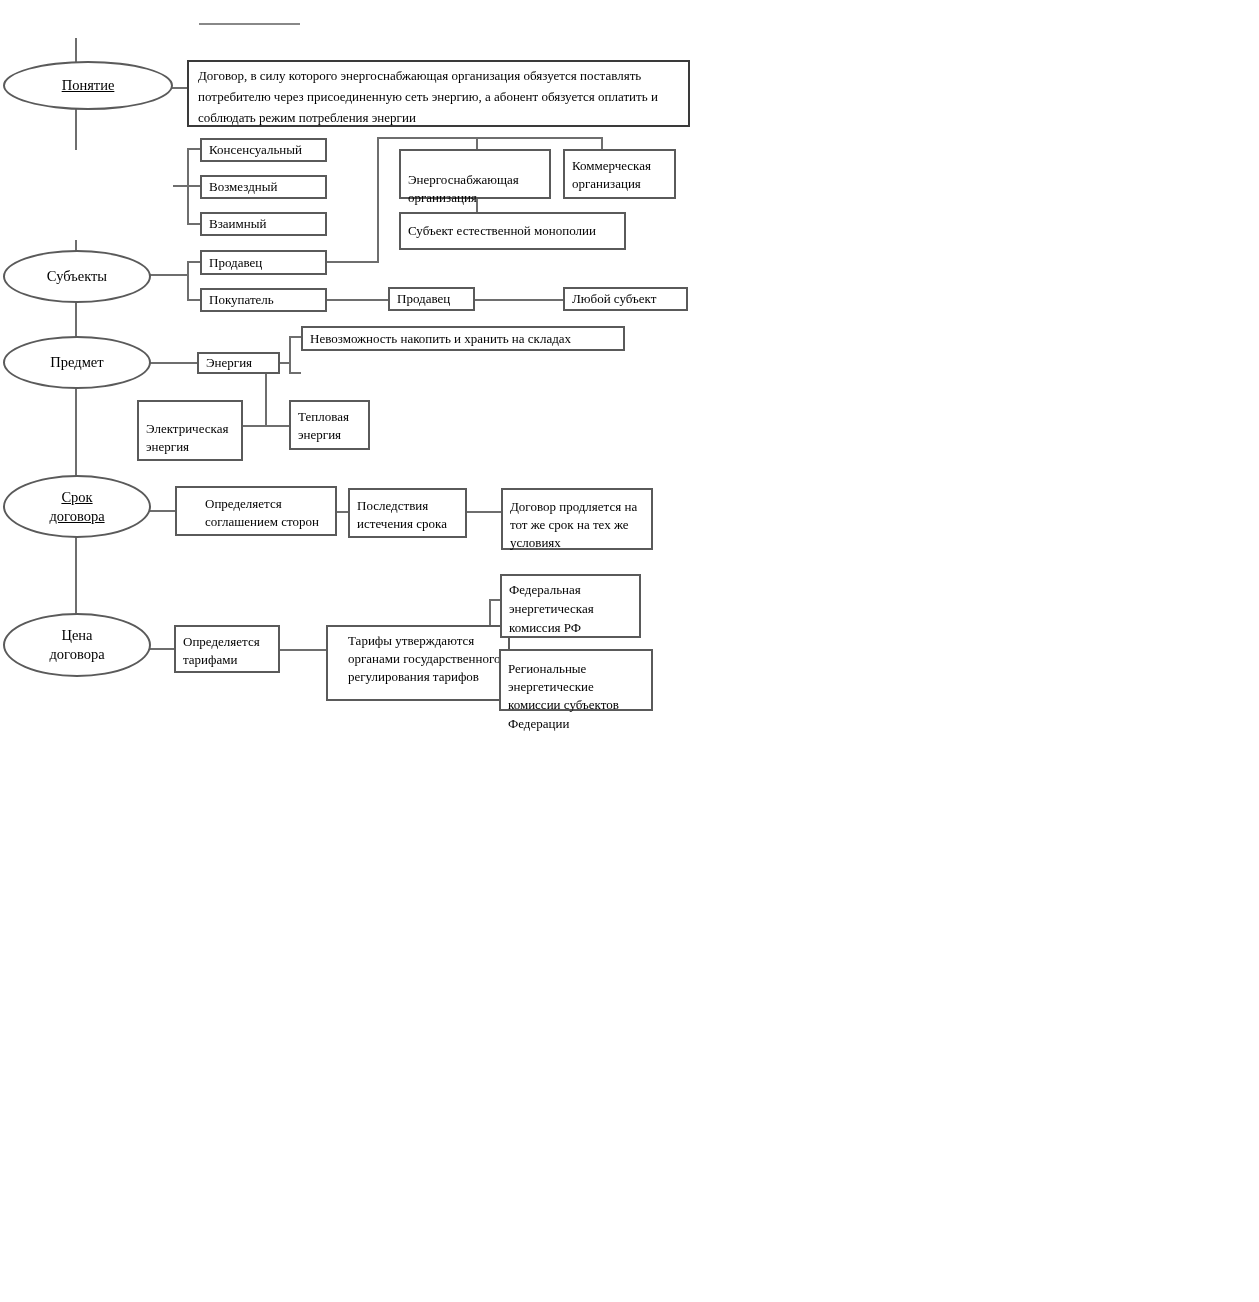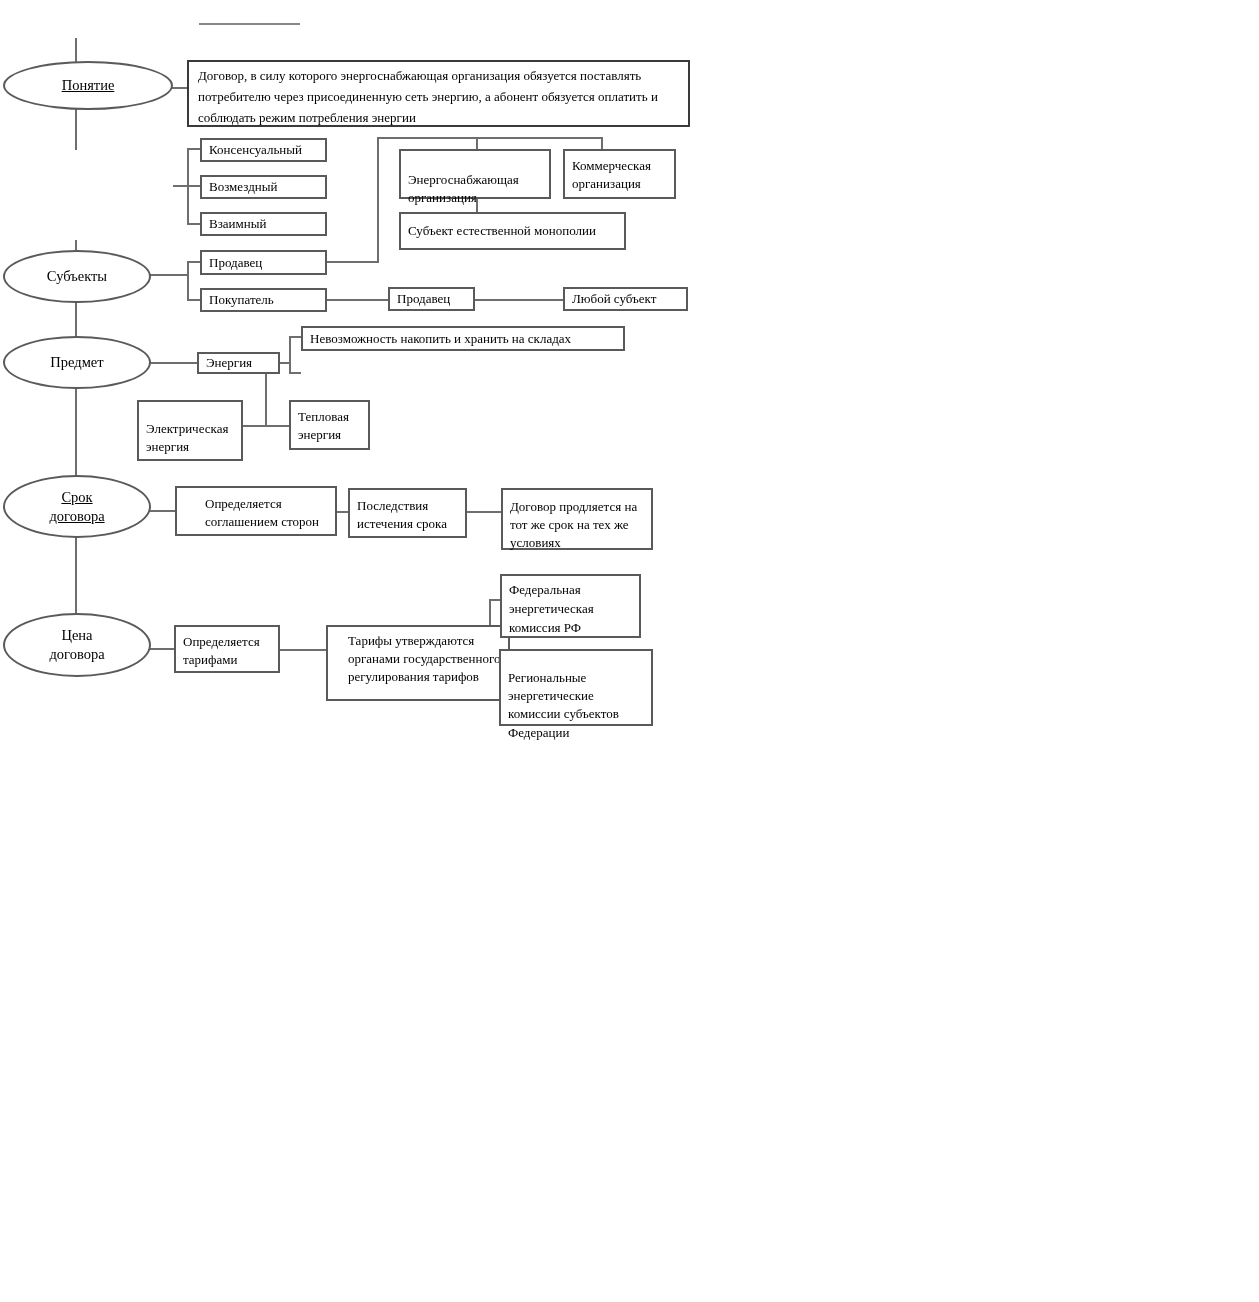--- a/index.html
+++ b/index.html
@@ -119,15 +119,15 @@
   <div class="hl" style="left:150px;top:648px;width:24px;"></div>
   <div class="ellipse" style="left:3px;top:613px;width:148px;height:64px;padding:0 32px;">Цена договора</div>
   <div class="node" style="left:174px;top:625px;width:106px;height:48px;padding-top:6px;">Определяется тарифами</div>
   <div class="hl" style="left:280px;top:649px;width:46px;"></div>
   <div class="node" style="left:326px;top:625px;width:184px;height:76px;padding-top:5px;line-height:1.4;padding-left:20px;">Тарифы утверждаются органами государственного регулирования тарифов</div>
   <div class="hl" style="left:478px;top:658px;width:13px;"></div>
   <div class="vl" style="left:489px;top:599px;height:89px;"></div>
   <div class="hl" style="left:489px;top:599px;width:11px;"></div>
   <div class="hl" style="left:489px;top:686px;width:10px;"></div>
   <div class="node" style="left:500px;top:574px;width:141px;height:64px;padding-top:5px;line-height:1.45;">Федеральная энергетическая комиссия РФ</div>
-  <div class="node" style="left:499px;top:649px;width:154px;height:77px;padding-top:18px;line-height:1.4;">Региональные энергетические комиссии субъектов Федерации</div>
+  <div class="node" style="left:499px;top:649px;width:154px;height:62px;padding-top:9px;line-height:1.4;">Региональные энергетические комиссии субъектов Федерации</div>
 
 </div>
 
 </body></html>

